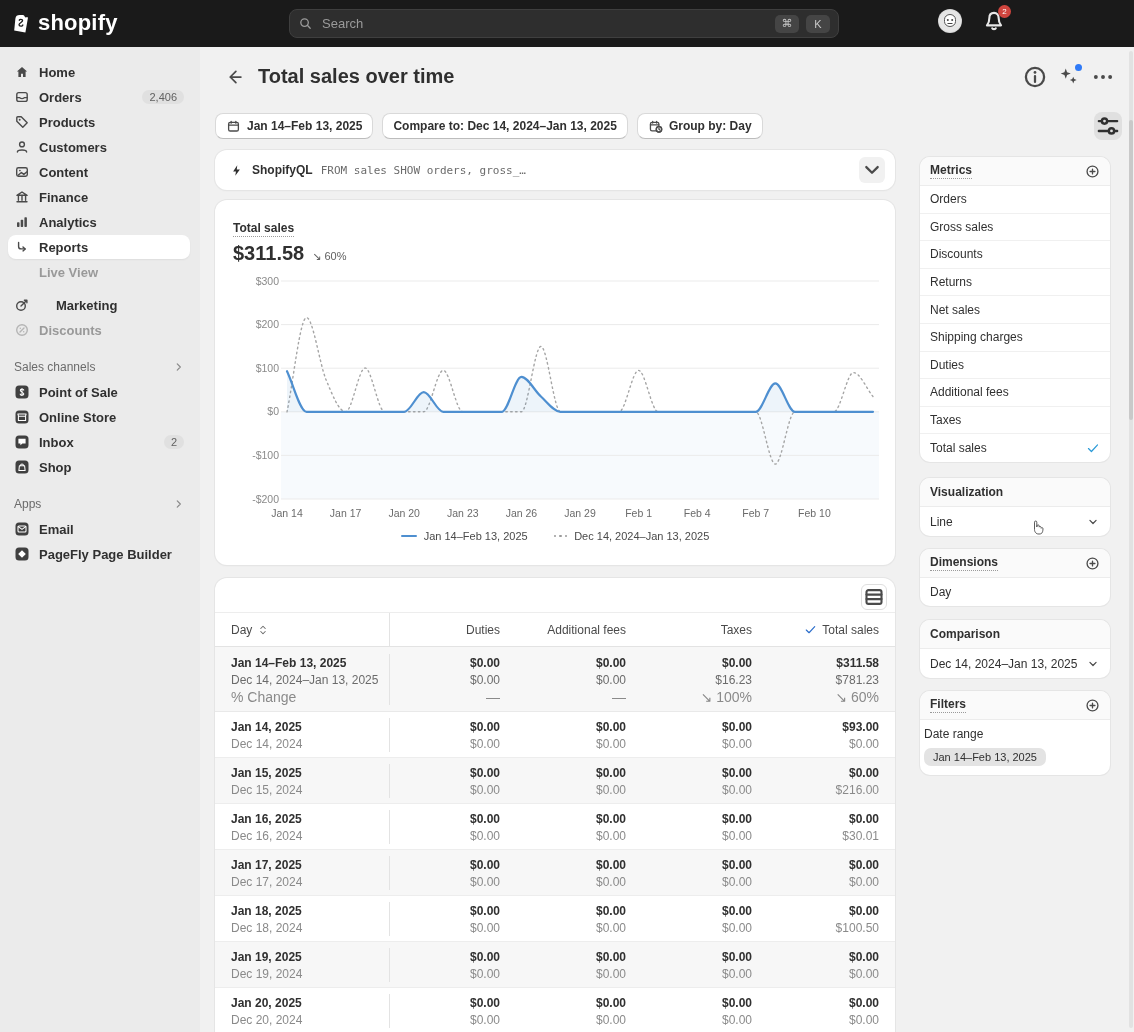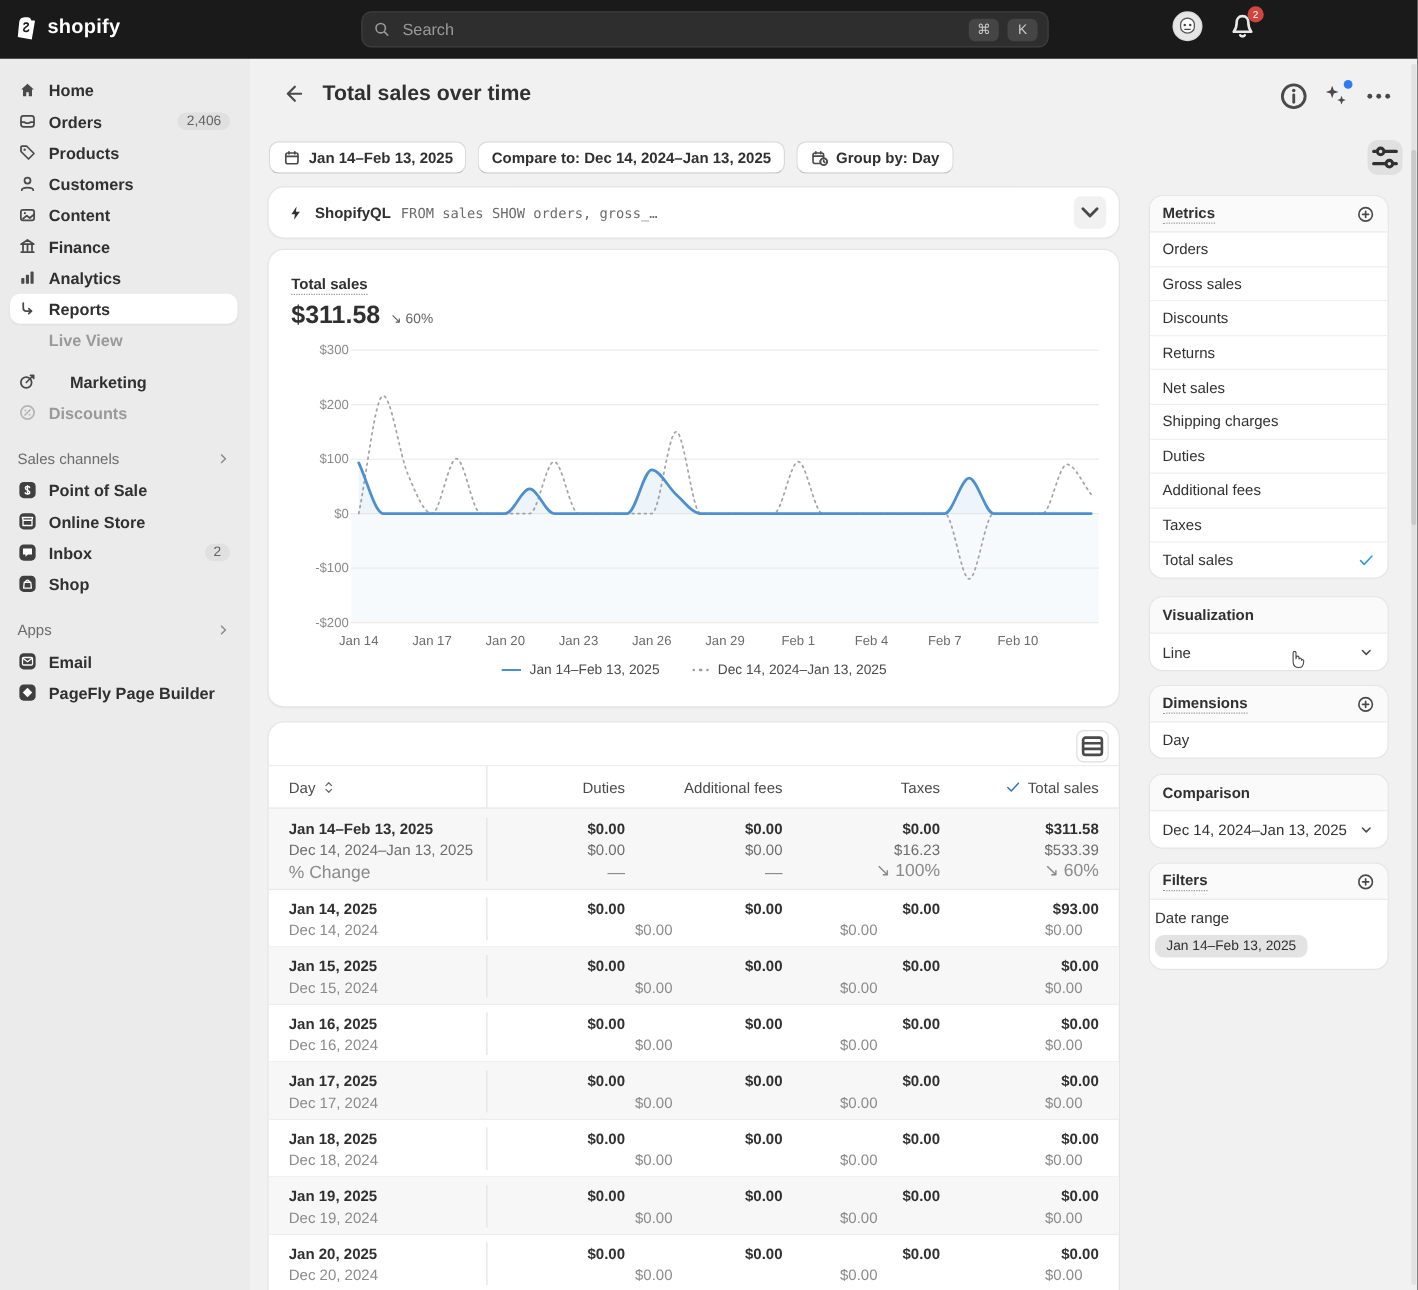--- a/index.html
+++ b/index.html
@@ -1,21 +1,21 @@
 <!DOCTYPE html>
 <html><head>
 <meta charset="utf-8">
 <style>
   html,body{margin:0;padding:0;background:#000;}
   #app{position:relative;width:1134px;height:1032px;overflow:hidden;background:#f1f1f1;
        font-family:"Liberation Sans","DejaVu Sans",sans-serif;color:#303030;}
   
   .topbar{position:absolute;left:0;top:0;width:1134px;height:47px;background:#1a1a1a;z-index:30;}
   .logo{position:absolute;left:10px;top:10px;display:flex;align-items:center;gap:6px;color:#fff;cursor:pointer;}
-  .logo-word{font-size:16px;font-weight:bold;letter-spacing:.2px;}
+  .logo-word{font-size:22px;font-weight:bold;letter-spacing:.2px;}
   .searchbox{position:absolute;left:289px;top:9px;width:550px;height:29px;background:#2e2e2e;border:1px solid #3f3f3f;
       border-radius:8px;display:flex;align-items:center;padding:0 8px;box-sizing:border-box;gap:7px;}
   .searchbox input{flex:1;background:transparent;border:none;outline:none;color:#d6d6d6;font-size:13px;font-family:inherit;}
   .searchbox input::placeholder{color:#9a9a9a;}
   .kbd{background:#454545;color:#c9c9c9;border-radius:5px;font-size:11px;min-width:18px;height:18px;
       display:flex;align-items:center;justify-content:center;padding:0 3px;}
   .tb-right{position:absolute;right:128px;top:9px;display:flex;align-items:center;gap:20px;}
   .avatar{width:24px;height:24px;border-radius:50%;background:#d9d9d9;display:flex;align-items:center;justify-content:center;cursor:pointer;}
   .bell{position:relative;width:24px;height:24px;color:#e8e8e8;cursor:pointer;}
   .bell-badge{position:absolute;top:-4px;right:-5px;background:#d0453e;color:#fff;font-size:8px;min-width:13px;height:13px;
@@ -31,21 +31,21 @@
   .nav-item.gap-top{margin-top:9px;gap:26px;}
   .nav-item.no-icon{padding-left:31px;}
   .nav-badge{margin-left:auto;background:#e0e0e0;color:#616161;font-size:11px;font-weight:normal;
       border-radius:8px;padding:1px 7px;}
   .nav-section{display:flex;align-items:center;height:22px;margin:14px 14px 2px 14px;font-size:12px;color:#6b6b6b;cursor:pointer;}
   .nav-section .chev{margin-left:auto;width:14px;height:14px;color:#8a8a8a;display:flex;}
   
   .main{position:absolute;left:200px;top:47px;right:0;bottom:0;background:#f1f1f1;overflow:hidden;}
   .page-head{position:absolute;left:24px;top:18px;display:flex;align-items:center;gap:14px;}
   .back-btn{width:20px;height:20px;color:#4a4a4a;cursor:pointer;display:flex;}
-  .page-title{font-size:17px;font-weight:bold;color:#303030;}
+  .page-title{font-size:20px;font-weight:bold;color:#303030;}
   .head-actions{position:absolute;right:18px;top:17px;display:flex;gap:8px;}
   .hd-btn{position:relative;width:26px;height:26px;border-radius:8px;display:flex;align-items:center;justify-content:center;
       color:#4a4a4a;cursor:pointer;}
   .blue-dot{position:absolute;top:0;right:0;width:7px;height:7px;border-radius:50%;background:#2f7af7;}
   .chips{position:absolute;left:15px;top:66px;display:flex;gap:9px;}
   .chip{display:flex;align-items:center;gap:6px;height:26px;background:#fff;border:1px solid #d9d9d9;border-bottom-color:#bcbcbc;
       border-radius:8px;padding:0 10px;font-size:12px;font-weight:600;color:#303030;cursor:pointer;box-sizing:border-box;}
   .chip .cicon{width:15px;height:15px;color:#4a4a4a;display:flex;}
   .sliders-btn{position:absolute;left:894px;top:65px;width:28px;height:28px;background:#e0e0e0;border-radius:8px;
       display:flex;align-items:center;justify-content:center;color:#303030;cursor:pointer;}
@@ -86,21 +86,21 @@
   .sum-block{background:#f7f7f7;border-bottom:1px solid #e9e9e9;padding:7px 0 6px 0;}
   .sum-line{height:17px;font-size:12px;}
   .sum-line.l0{font-weight:600;}
   .sum-line.l1{color:#6b6b6b;}
   .sum-line.l2{color:#8a8a8a;font-size:14px;}
   .sum-line .c0{border-right:1px solid #e3e3e3;height:17px;}
   .trow{padding:6px 0 5px 0;border-bottom:1px solid #ededed;}
   .trow.alt{background:#f7f7f7;}
   .trow-line{height:17px;font-size:12px;}
   .trow-line.cur{font-weight:600;color:#303030;}
-  .trow-line.prev{color:#8a8a8a;gap:38px;}
+  .trow-line.prev{color:#8a8a8a;}
   .trow-line .c0{height:17px;}
   
   .rpanel{position:absolute;left:720px;top:0;width:190px;}
   .panel{position:absolute;left:0;width:190px;background:#fff;border-radius:10px;box-shadow:0 0 0 1px #e5e5e5;overflow:hidden;}
   .panel-head{height:28px;display:flex;align-items:center;padding:0 10px;background:#fafafa;
       border-bottom:1px solid #ececec;font-size:12px;font-weight:bold;color:#303030;}
   .panel-head .ttl-dotted{border-bottom:1px dotted #9a9a9a;padding-bottom:1px;}
   .panel-head .plus{margin-left:auto;width:15px;height:15px;color:#4a4a4a;cursor:pointer;display:flex;}
   .p-row{height:27.6px;display:flex;align-items:center;padding:0 10px;font-size:12px;color:#303030;
       border-bottom:1px solid #f0f0f0;cursor:pointer;box-sizing:border-box;}
@@ -524,21 +524,21 @@
               <div class="cR">$0.00</div>
               <div class="cR">$0.00</div>
               <div class="cR">$0.00</div>
               <div class="cR">$311.58</div>
             </div>
             <div class="tgrid sum-line l1">
               <div class="c0">Dec 14, 2024–Jan 13, 2025</div>
               <div class="cR">$0.00</div>
               <div class="cR">$0.00</div>
               <div class="cR">$16.23</div>
-              <div class="cR">$533.39</div>
+              <div class="cR">$781.23</div>
             </div>
             <div class="tgrid sum-line l2">
               <div class="c0">% Change</div>
               <div class="cR">—</div>
               <div class="cR">—</div>
               <div class="cR">↘ 100%</div>
               <div class="cR">↘ 60%</div>
             </div>
           </div>
           <div class="trow">

